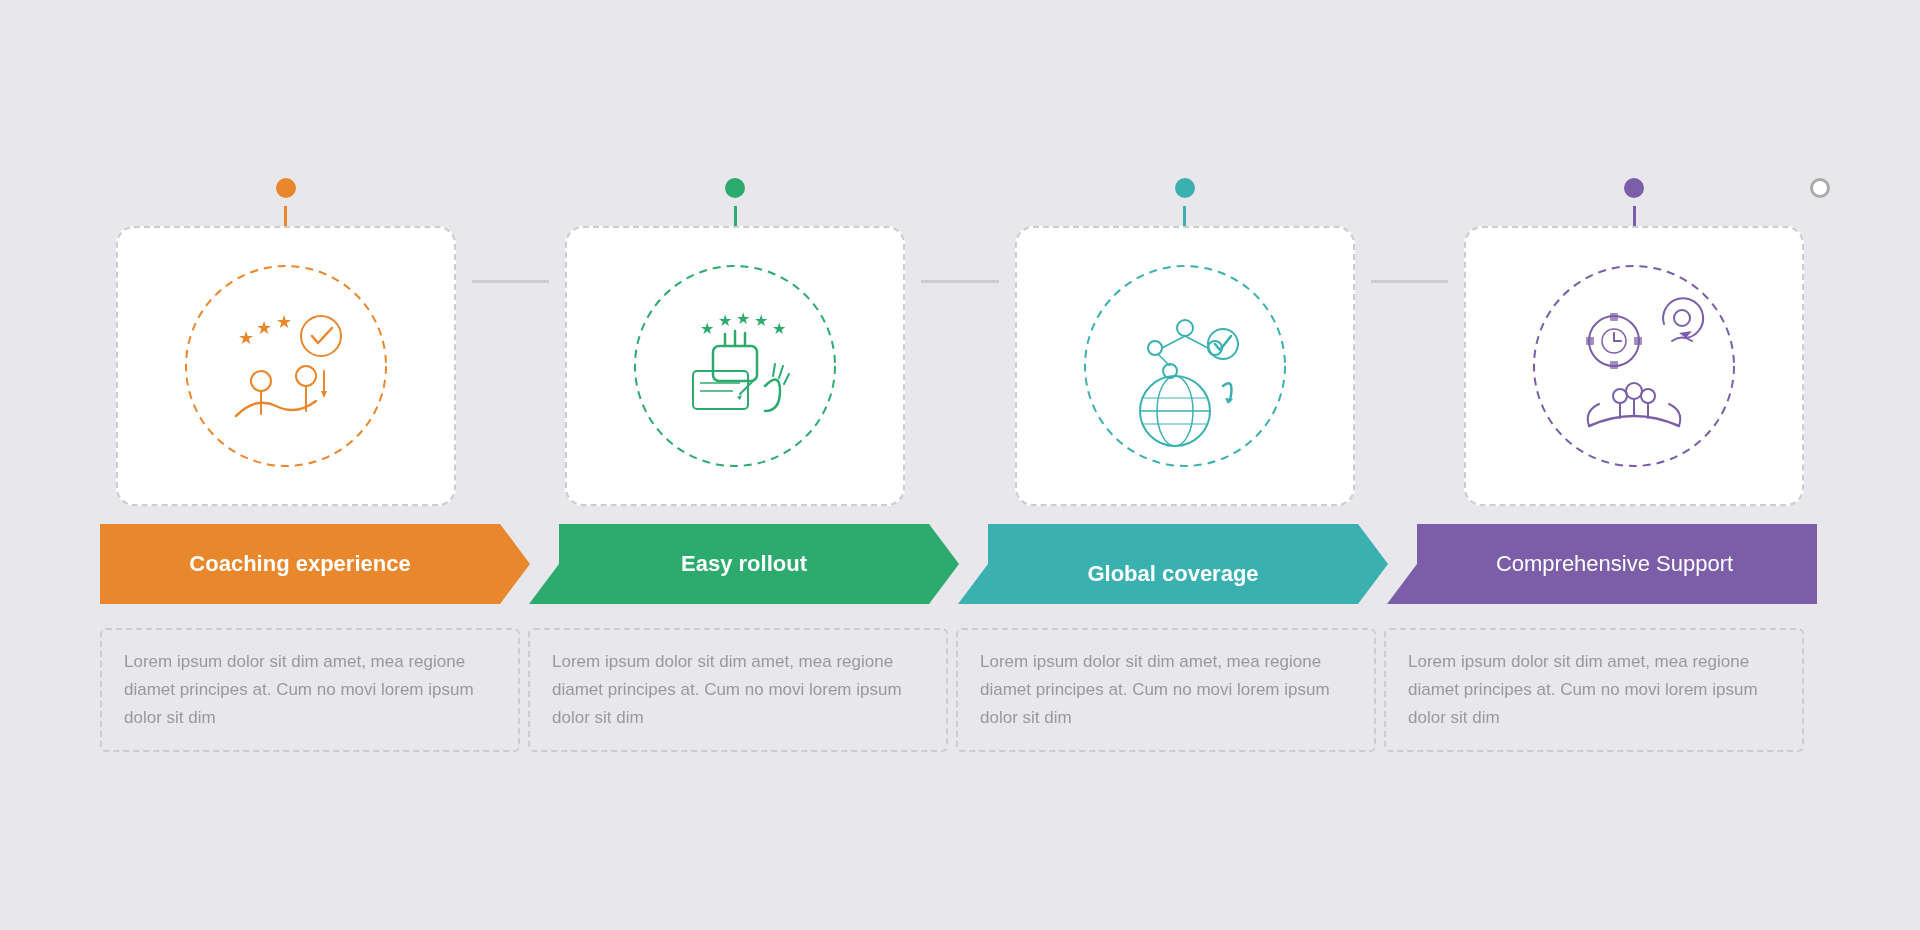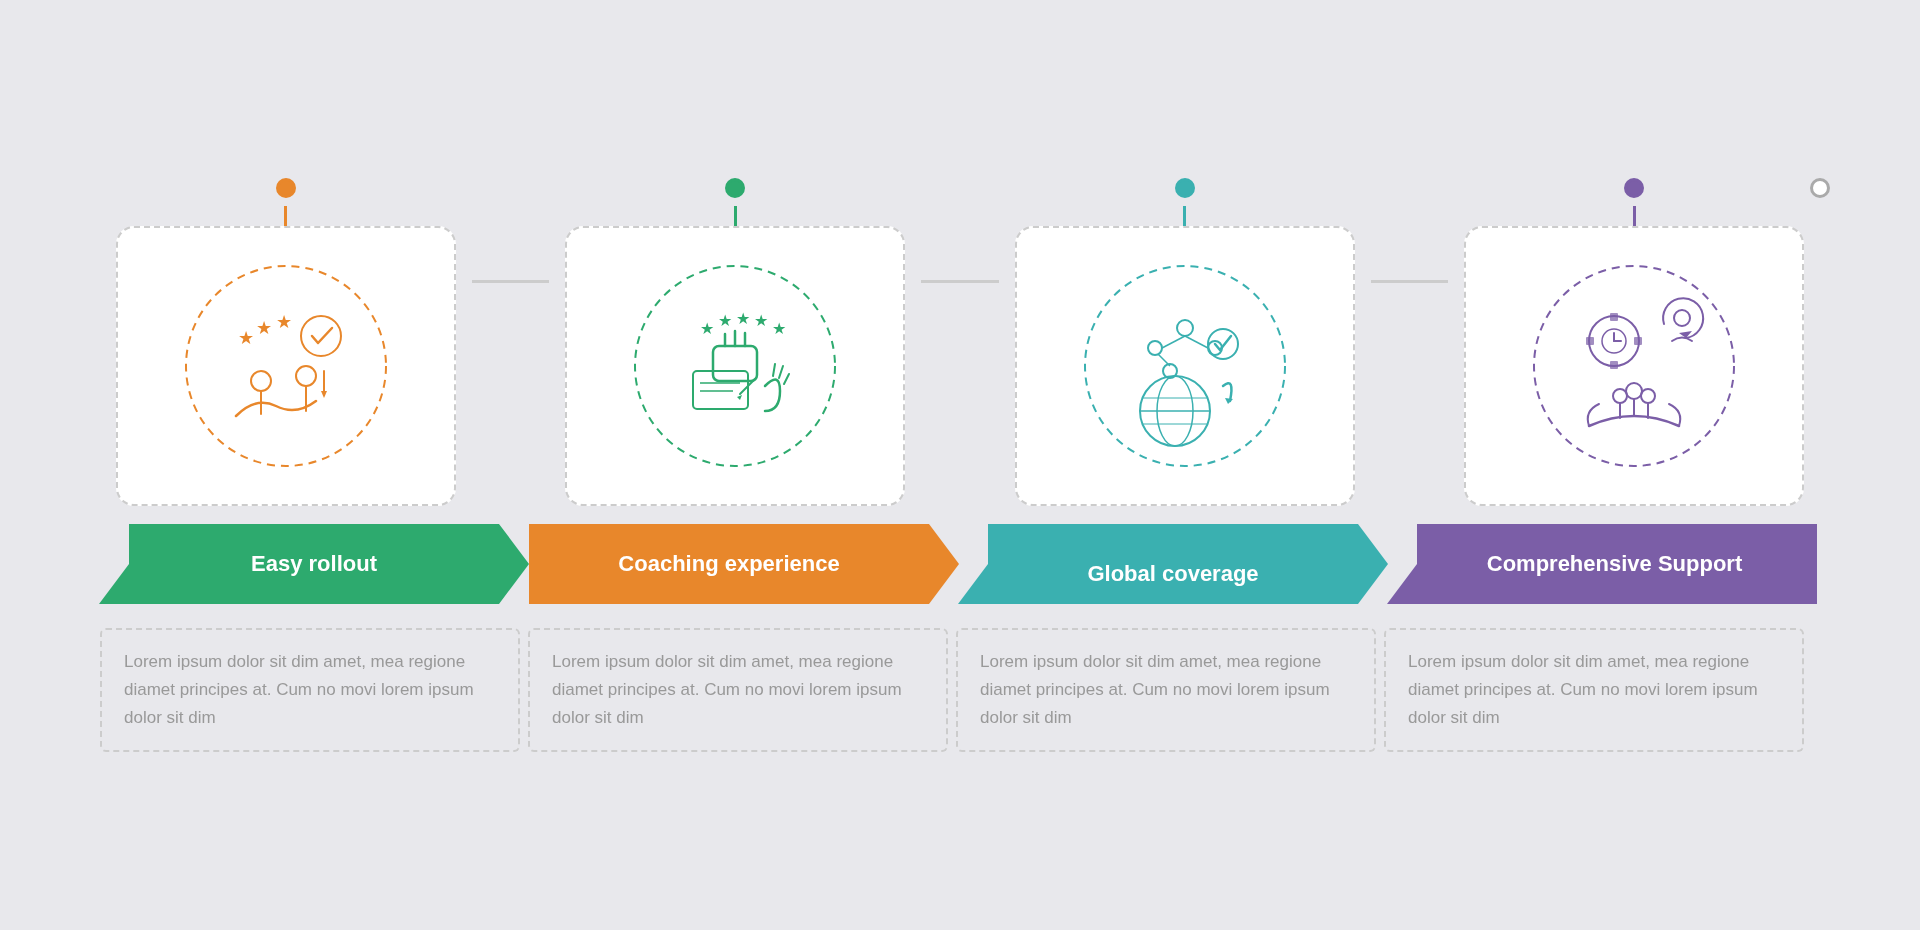--- a/index.html
+++ b/index.html
@@ -205,41 +205,41 @@
           <circle cx="124" cy="140" r="7" stroke="#7b5ea7" stroke-width="2" fill="none"></circle>
           <line x1="124" y1="147" x2="124" y2="162" stroke="#7b5ea7" stroke-width="2" stroke-linecap="round"></line>
         </svg>
       </div>
     </div>
 
   </div>
 
   <div style="display:flex;align-items:center;width:1720px;margin-top:18px;">
 
+    <div style="position:relative;width:430px;height:80px;display:flex;align-items:center;">
+      <div style="width:430px;height:80px;background:#e8872b;clip-path:polygon(0% 0%, calc(100% - 30px) 0%, 100% 50%, calc(100% - 30px) 100%, 0% 100%);display:flex;align-items:center;justify-content:center;">
+        <span style="font-size:22px;font-weight:800;color:white;padding-right:30px;">Coaching experience</span>
+      </div>
+    </div>
+
     <div style="position:relative;width:430px;height:80px;display:flex;align-items:center;margin-left:-1px;">
       <div style="width:430px;height:80px;background:#2daa6e;clip-path:polygon(30px 0%, calc(100% - 30px) 0%, 100% 50%, calc(100% - 30px) 100%, 0% 100%, 30px 50%);display:flex;align-items:center;justify-content:center;">
         <span style="font-size:22px;font-weight:800;color:white;">Easy rollout</span>
       </div>
     </div>
 
-    <div style="position:relative;width:430px;height:80px;display:flex;align-items:center;">
-      <div style="width:430px;height:80px;background:#e8872b;clip-path:polygon(0% 0%, calc(100% - 30px) 0%, 100% 50%, calc(100% - 30px) 100%, 0% 100%);display:flex;align-items:center;justify-content:center;">
-        <span style="font-size:22px;font-weight:800;color:white;padding-right:30px;">Coaching experience</span>
-      </div>
-    </div>
-
     <div style="position:relative;width:430px;height:80px;display:flex;align-items:center;margin-left:-1px;">
       <div style="width:430px;height:80px;background:#3ab0b0;clip-path:polygon(30px 0%, calc(100% - 30px) 0%, 100% 50%, calc(100% - 30px) 100%, 0% 100%, 30px 50%);display:flex;align-items:center;justify-content:center;">
         <span style="font-size:22px;font-weight:800;color:white;margin-top:20px;">Global coverage</span>
       </div>
     </div>
 
     <div style="position:relative;width:430px;height:80px;display:flex;align-items:center;margin-left:-1px;">
       <div style="width:430px;height:80px;background:#7b5ea7;clip-path:polygon(30px 0%, 100% 0%, 100% 100%, 0% 100%, 30px 50%);display:flex;align-items:center;justify-content:center;position:relative;">
-        <span style="font-size:22px;font-weight:700;color:white;text-align:center;line-height:1.2;margin-left:25px;">Comprehensive Support</span>
+        <span style="font-size:22px;font-weight:400;color:white;text-align:center;line-height:1.2;margin-left:25px;">Comprehensive Support</span>
 
         <div style="position:absolute;bottom:-24px;right:30px;width:0;height:0;border-left:16px solid transparent;border-right:16px solid transparent;border-top:24px solid #7b5ea7;"></div>
       </div>
     </div>
 
   </div>
 
   <div style="display:flex;width:1720px;margin-top:24px;gap:8px;">
 
     <div style="width:420px;border:2px dashed #ccc;border-radius:6px;padding:18px 22px;">

